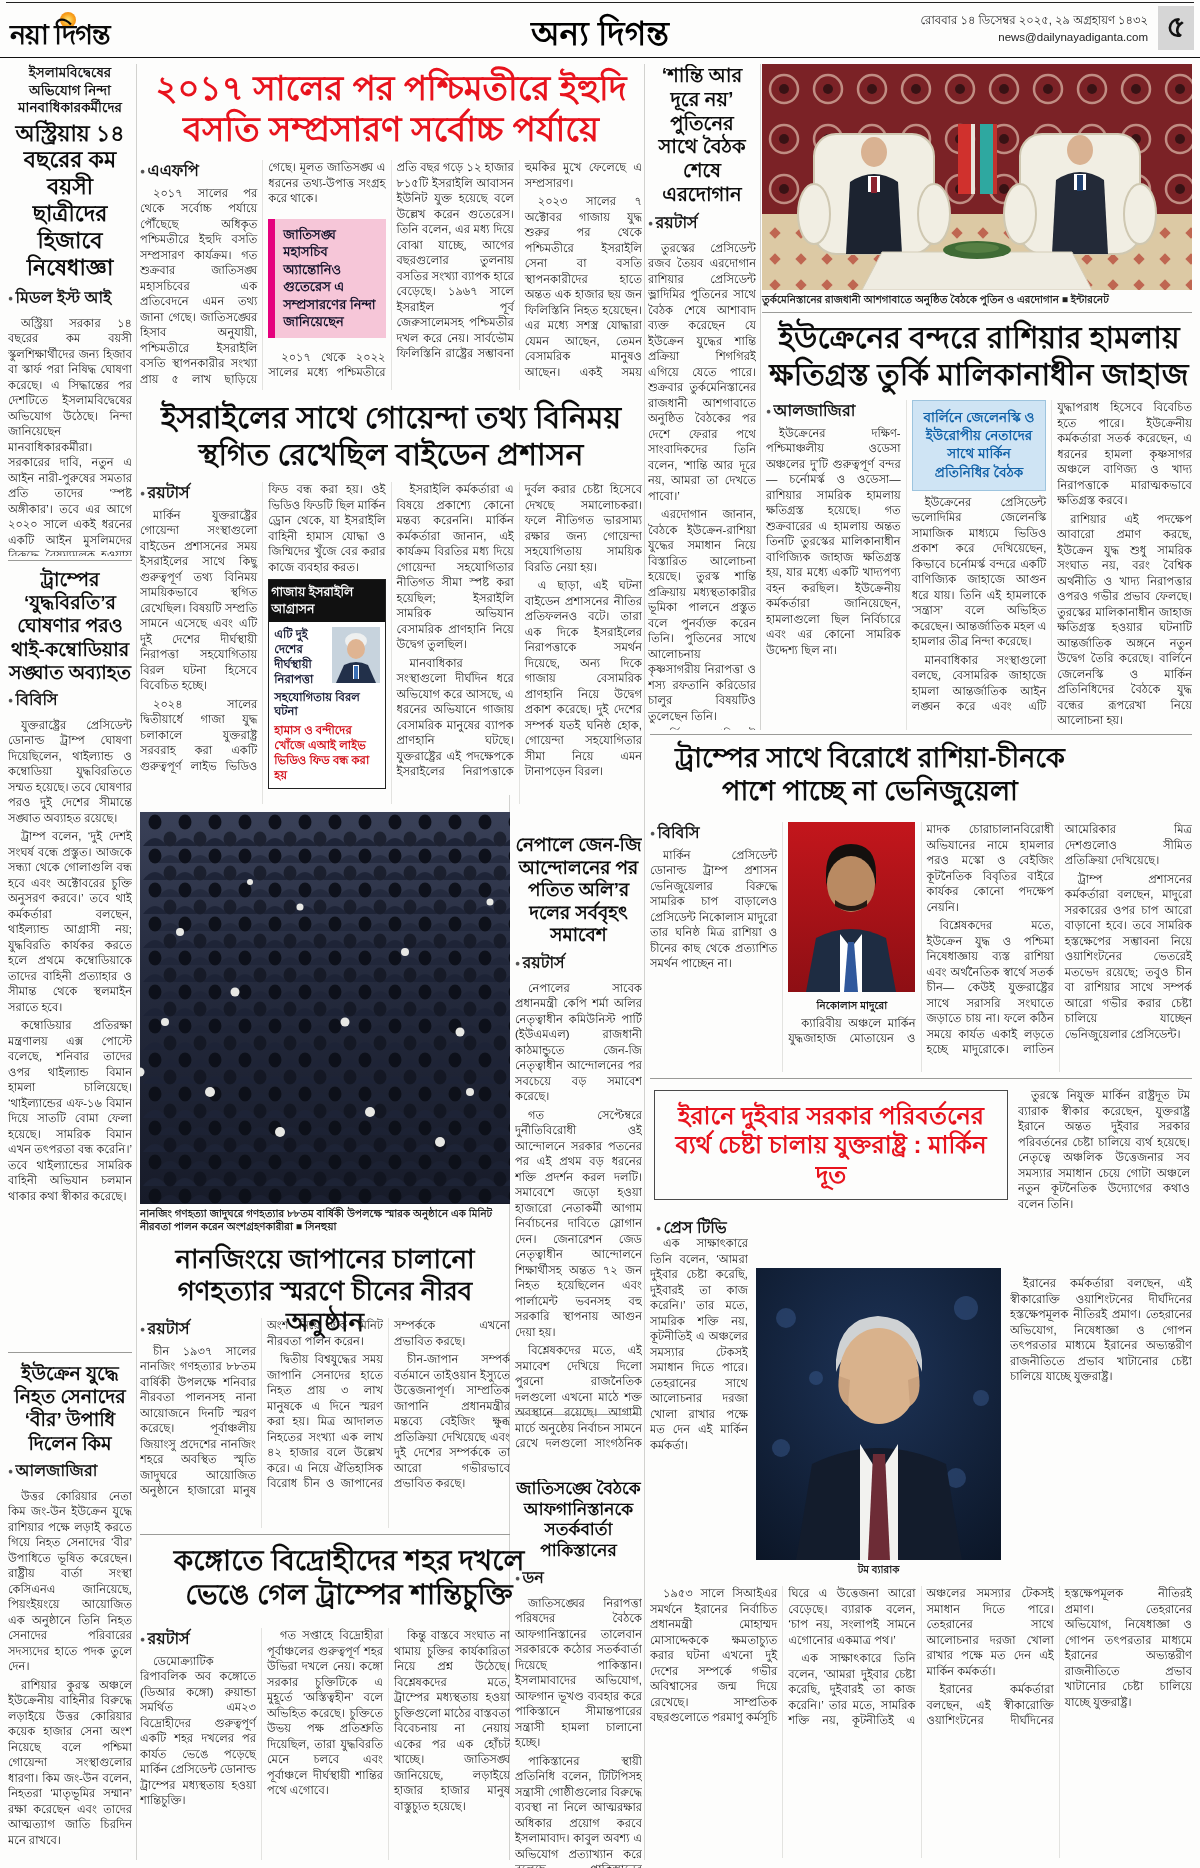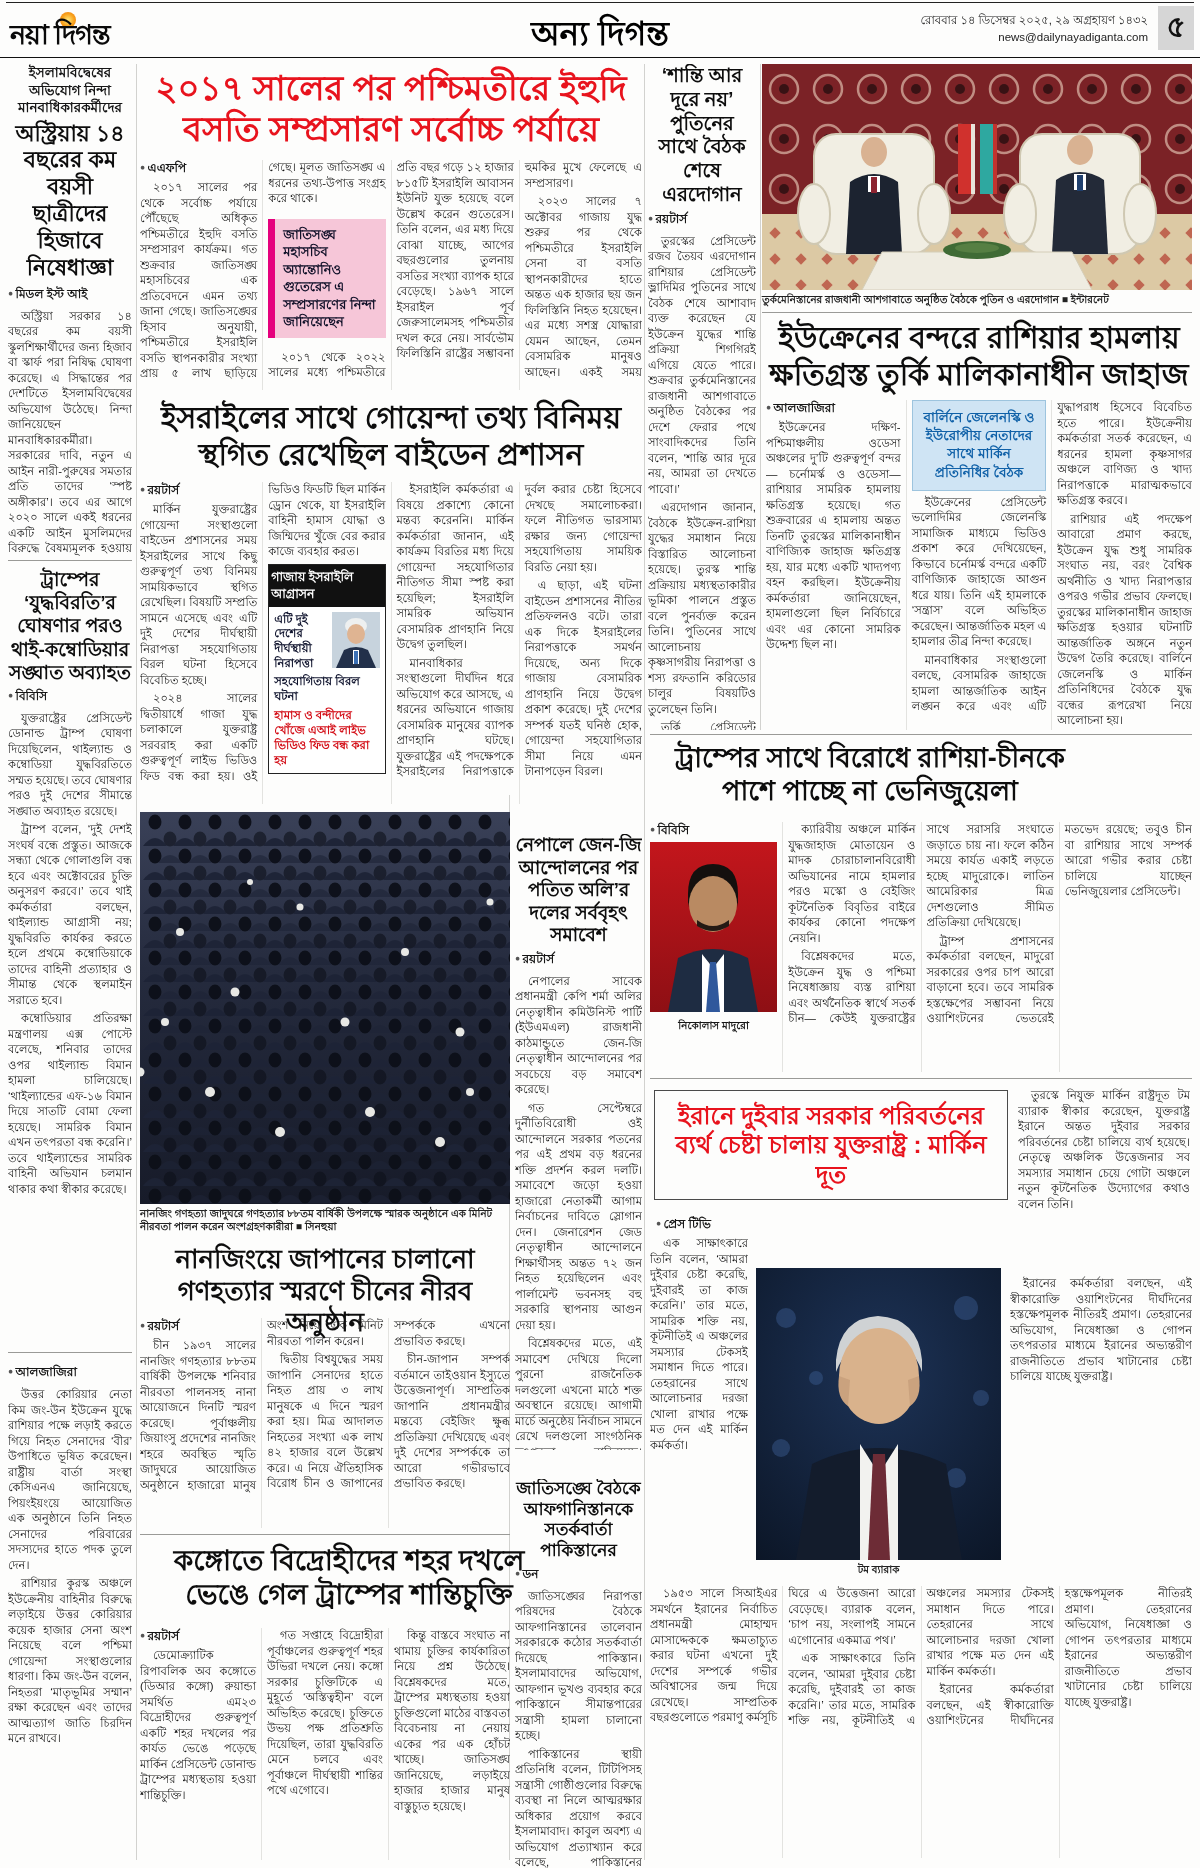--- a/index.html
+++ b/index.html
@@ -13,21 +13,21 @@
   .logo-sun{position:absolute;width:16px;height:16px;border-radius:50%;
             background:radial-gradient(circle,#ffe87a 0%,#f9a11b 55%,#e87211 100%);}
   .section-title{font-size:33px;font-weight:bold;color:#000;}
   .dateblock{font-size:11.5px;text-align:right;line-height:1.45;color:#222;}
   .pagenum{width:36px;height:44px;background:#d6d6d6;display:flex;align-items:center;justify-content:center;
            font-size:30px;font-weight:bold;color:#111;}
   
   .kicker{font-weight:bold;font-size:13.5px;text-align:center;line-height:1.3;}
   .headline{font-weight:bold;text-align:center;line-height:1.22;color:#0d0d0d;}
   .hl-red{color:#e8131d;}
-  .byline{font-weight:bold;font-size:12px;margin:3px 0 4px;}
+  .byline{font-weight:bold;font-size:16px;margin:3px 0 4px;}
   .byline::before{content:"● ";font-size:8.5px;color:#555;vertical-align:2px;}
   .body-text{font-size:11.4px;line-height:1.36;text-align:justify;overflow:hidden;}
   .body-text p{margin:0 0 3px;text-indent:13px;}
   .cols-3{column-count:3;column-gap:11px;column-rule:1px solid #e3e3e0;}
   .cols-4{column-count:4;column-gap:11px;column-rule:1px solid #e3e3e0;}
   .vr{position:absolute;width:0;border-left:1px solid #d2d2cf;}
   .hrule{position:absolute;border-top:1px solid #9a9a97;}
   
   .pinkbox{break-inside:avoid;background:#f6c6d8;border-left:7px solid #e5007d;
            padding:7px 6px 7px 8px;margin:12px 0;font-weight:bold;font-size:13px;line-height:1.35;
@@ -87,20 +87,21 @@
     <div class="body-text" style="height:690px;">
       <p>যুক্তরাষ্ট্রের প্রেসিডেন্ট ডোনাল্ড ট্রাম্প ঘোষণা দিয়েছিলেন, থাইল্যান্ড ও কম্বোডিয়া যুদ্ধবিরতিতে সম্মত হয়েছে। তবে ঘোষণার পরও দুই দেশের সীমান্তে সঙ্ঘাত অব্যাহত রয়েছে।</p>
       <p>ট্রাম্প বলেন, ‘দুই দেশই সংঘর্ষ বন্ধে প্রস্তুত। আজকে সন্ধ্যা থেকে গোলাগুলি বন্ধ হবে এবং অক্টোবরের চুক্তি অনুসরণ করবে।’ তবে থাই কর্মকর্তারা বলছেন, থাইল্যান্ড আগ্রাসী নয়; যুদ্ধবিরতি কার্যকর করতে হলে প্রথমে কম্বোডিয়াকে তাদের বাহিনী প্রত্যাহার ও সীমান্ত থেকে স্থলমাইন সরাতে হবে।</p>
       <p>কম্বোডিয়ার প্রতিরক্ষা মন্ত্রণালয় এক্স পোস্টে বলেছে, শনিবার তাদের ওপর থাইল্যান্ড বিমান হামলা চালিয়েছে। ‘থাইল্যান্ডের এফ-১৬ বিমান দিয়ে সাতটি বোমা ফেলা হয়েছে। সামরিক বিমান এখন তৎপরতা বন্ধ করেনি।’ তবে থাইল্যান্ডের সামরিক বাহিনী অভিযান চলমান থাকার কথা স্বীকার করেছে।</p>
     </div>
   </div>
 
   <div class="hrule" style="left:8px;top:1352px;width:124px;"></div>
 
   <div class="abs clip" style="left:8px;top:1360px;width:124px;height:500px;">
+    <div class="headline" style="font-size:19px;margin:2px 0 3px;">ইউক্রেন যুদ্ধে নিহত সেনাদের ‘বীর’ উপাধি দিলেন কিম</div>
     <div class="byline">আলজাজিরা</div>
     <div class="body-text" style="height:400px;">
       <p>উত্তর কোরিয়ার নেতা কিম জং-উন ইউক্রেন যুদ্ধে রাশিয়ার পক্ষে লড়াই করতে গিয়ে নিহত সেনাদের ‘বীর’ উপাধিতে ভূষিত করেছেন। রাষ্ট্রীয় বার্তা সংস্থা কেসিএনএ জানিয়েছে, পিয়ংইয়ংয়ে আয়োজিত এক অনুষ্ঠানে তিনি নিহত সেনাদের পরিবারের সদস্যদের হাতে পদক তুলে দেন।</p>
       <p>রাশিয়ার কুরস্ক অঞ্চলে ইউক্রেনীয় বাহিনীর বিরুদ্ধে লড়াইয়ে উত্তর কোরিয়ার কয়েক হাজার সেনা অংশ নিয়েছে বলে পশ্চিমা গোয়েন্দা সংস্থাগুলোর ধারণা। কিম জং-উন বলেন, নিহতরা ‘মাতৃভূমির সম্মান’ রক্ষা করেছেন এবং তাদের আত্মত্যাগ জাতি চিরদিন মনে রাখবে।</p>
     </div>
   </div>
 
   <div class="abs headline hl-red" style="left:140px;top:68px;width:502px;font-size:34px;">২০১৭ সালের পর পশ্চিমতীরে ইহুদি বসতি সম্প্রসারণ সর্বোচ্চ পর্যায়ে</div>
   <div class="abs clip body-text cols-4" style="left:140px;top:160px;width:502px;height:230px;">
     <div class="byline" style="margin-top:0;">এএফপি</div>
@@ -283,20 +284,21 @@
     <p>ইউক্রেনের প্রেসিডেন্ট ভলোদিমির জেলেনস্কি সামাজিক মাধ্যমে ভিডিও প্রকাশ করে দেখিয়েছেন, কিভাবে চর্নোমর্স্ক বন্দরে একটি বাণিজ্যিক জাহাজে আগুন ধরে যায়। তিনি এই হামলাকে ‘সন্ত্রাস’ বলে অভিহিত করেছেন। আন্তর্জাতিক মহল এ হামলার তীব্র নিন্দা করেছে।</p>
     <p>মানবাধিকার সংস্থাগুলো বলছে, বেসামরিক জাহাজে হামলা আন্তর্জাতিক আইন লঙ্ঘন করে এবং এটি যুদ্ধাপরাধ হিসেবে বিবেচিত হতে পারে। ইউক্রেনীয় কর্মকর্তারা সতর্ক করেছেন, এ ধরনের হামলা কৃষ্ণসাগর অঞ্চলে বাণিজ্য ও খাদ্য নিরাপত্তাকে মারাত্মকভাবে ক্ষতিগ্রস্ত করবে।</p>
     <p>রাশিয়ার এই পদক্ষেপ আবারো প্রমাণ করছে, ইউক্রেন যুদ্ধ শুধু সামরিক সংঘাত নয়, বরং বৈশ্বিক অর্থনীতি ও খাদ্য নিরাপত্তার ওপরও গভীর প্রভাব ফেলছে। তুরস্কের মালিকানাধীন জাহাজ ক্ষতিগ্রস্ত হওয়ার ঘটনাটি আন্তর্জাতিক অঙ্গনে নতুন উদ্বেগ তৈরি করেছে। বার্লিনে জেলেনস্কি ও মার্কিন প্রতিনিধিদের বৈঠকে যুদ্ধ বন্ধের রূপরেখা নিয়ে আলোচনা হয়।</p>
   </div>
 
   <div class="hrule" style="left:650px;top:734px;width:542px;"></div>
 
   <div class="abs headline" style="left:650px;top:742px;width:440px;font-size:27px;">ট্রাম্পের সাথে বিরোধে রাশিয়া-চীনকে পাশে পাচ্ছে না ভেনিজুয়েলা</div>
   <div class="abs clip body-text cols-4" style="left:650px;top:822px;width:542px;height:250px;">
     <div class="byline" style="margin-top:0;">বিবিসি</div>
+    <p>মার্কিন প্রেসিডেন্ট ডোনাল্ড ট্রাম্প প্রশাসন ভেনিজুয়েলার বিরুদ্ধে সামরিক চাপ বাড়ালেও প্রেসিডেন্ট নিকোলাস মাদুরো তার ঘনিষ্ঠ মিত্র রাশিয়া ও চীনের কাছ থেকে প্রত্যাশিত সমর্থন পাচ্ছেন না।</p>
     <div class="inset-photo">
       <svg width="127" height="170" viewBox="0 0 127 170">
         <defs>
             <linearGradient id="mbg" x1="0" y1="0" x2="0" y2="1">
           <stop offset="0" stop-color="#c3161c"></stop>
               <stop offset="1" stop-color="#8e0f14"></stop>
             </linearGradient>
           </defs>
         <rect width="127" height="170" fill="url(#mbg)"></rect>
         <path d="M38 52 Q38 22 63 22 Q88 22 88 52 L88 66 Q88 60 84 56 L42 56 Q38 60 38 66 Z" fill="#14100e"></path>

